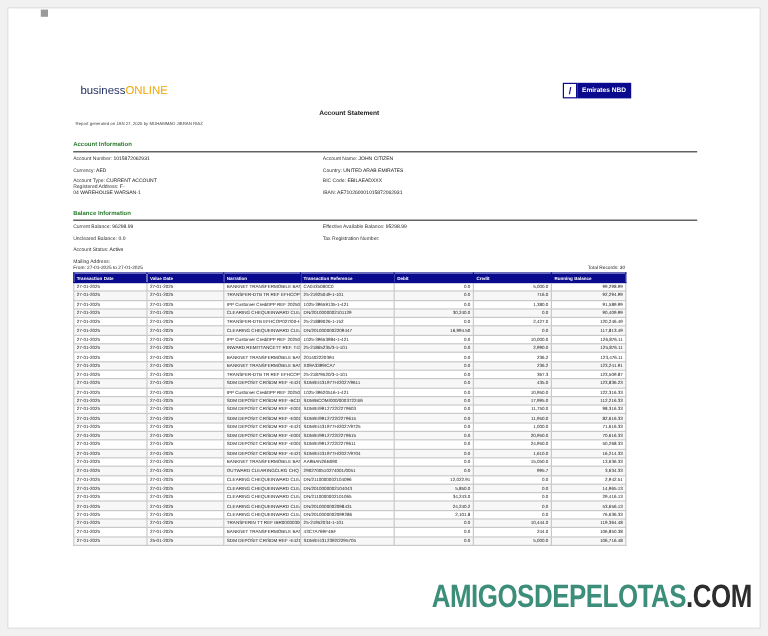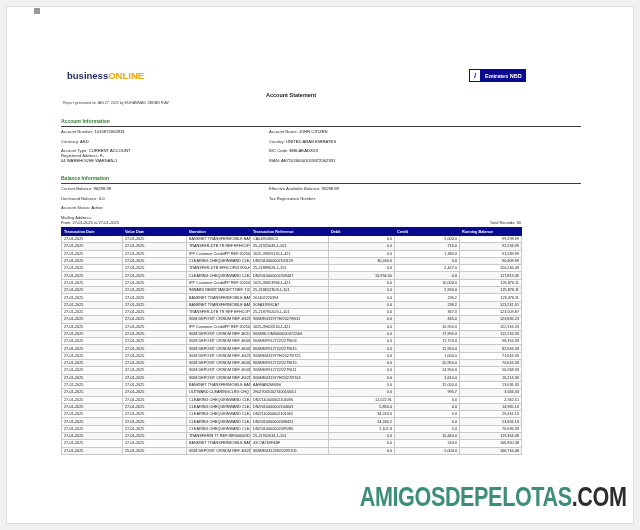--- a/index.html
+++ b/index.html
@@ -2,21 +2,21 @@
 <html><head>
 <meta charset="utf-8">
 <style>
   * { margin:0; padding:0; box-sizing:border-box; }
   html,body { width:640px; height:530px; overflow:hidden; background:#f1f1f1;
               font-family:"Liberation Sans", sans-serif; }
   #page { position:absolute; left:6px; top:6px; width:628px; height:518px;
           background:#ffffff; border:1px solid #dedede; }
   #corner-square { position:absolute; left:27px; top:1px; width:6px; height:6px; background:#9a9a9a; }
 
-  #app-logo { position:absolute; left:60px; top:63px; font-size:9.5px; font-weight:bold; letter-spacing:0;text-align:right; }
+  #app-logo { position:absolute; left:60px; top:63px; font-size:9.5px; font-weight:normal; letter-spacing:0;text-align:right; }
   #app-logo .biz { color:#1b2a5e; }
   #app-logo .onl { color:#f0a500; }
 
   #bank-logo { position:absolute; left:462px; top:62px; height:13px; display:flex; align-items:stretch; }
   #bank-logo .glyph { width:12px; background:#ffffff; border:1px solid #0a0a8f; color:#0a0a8f;
                       font-size:8px; font-weight:bold; display:flex; align-items:center; justify-content:center; }
   #bank-logo .bank-text { background:#0a0a8f; color:#ffffff; font-size:5.5px; font-weight:bold;
                           display:flex; align-items:center; padding:0 4px; white-space:nowrap; }
 
   #doc-title { position:absolute; left:54px; top:85px; width:460px; text-align:center;

